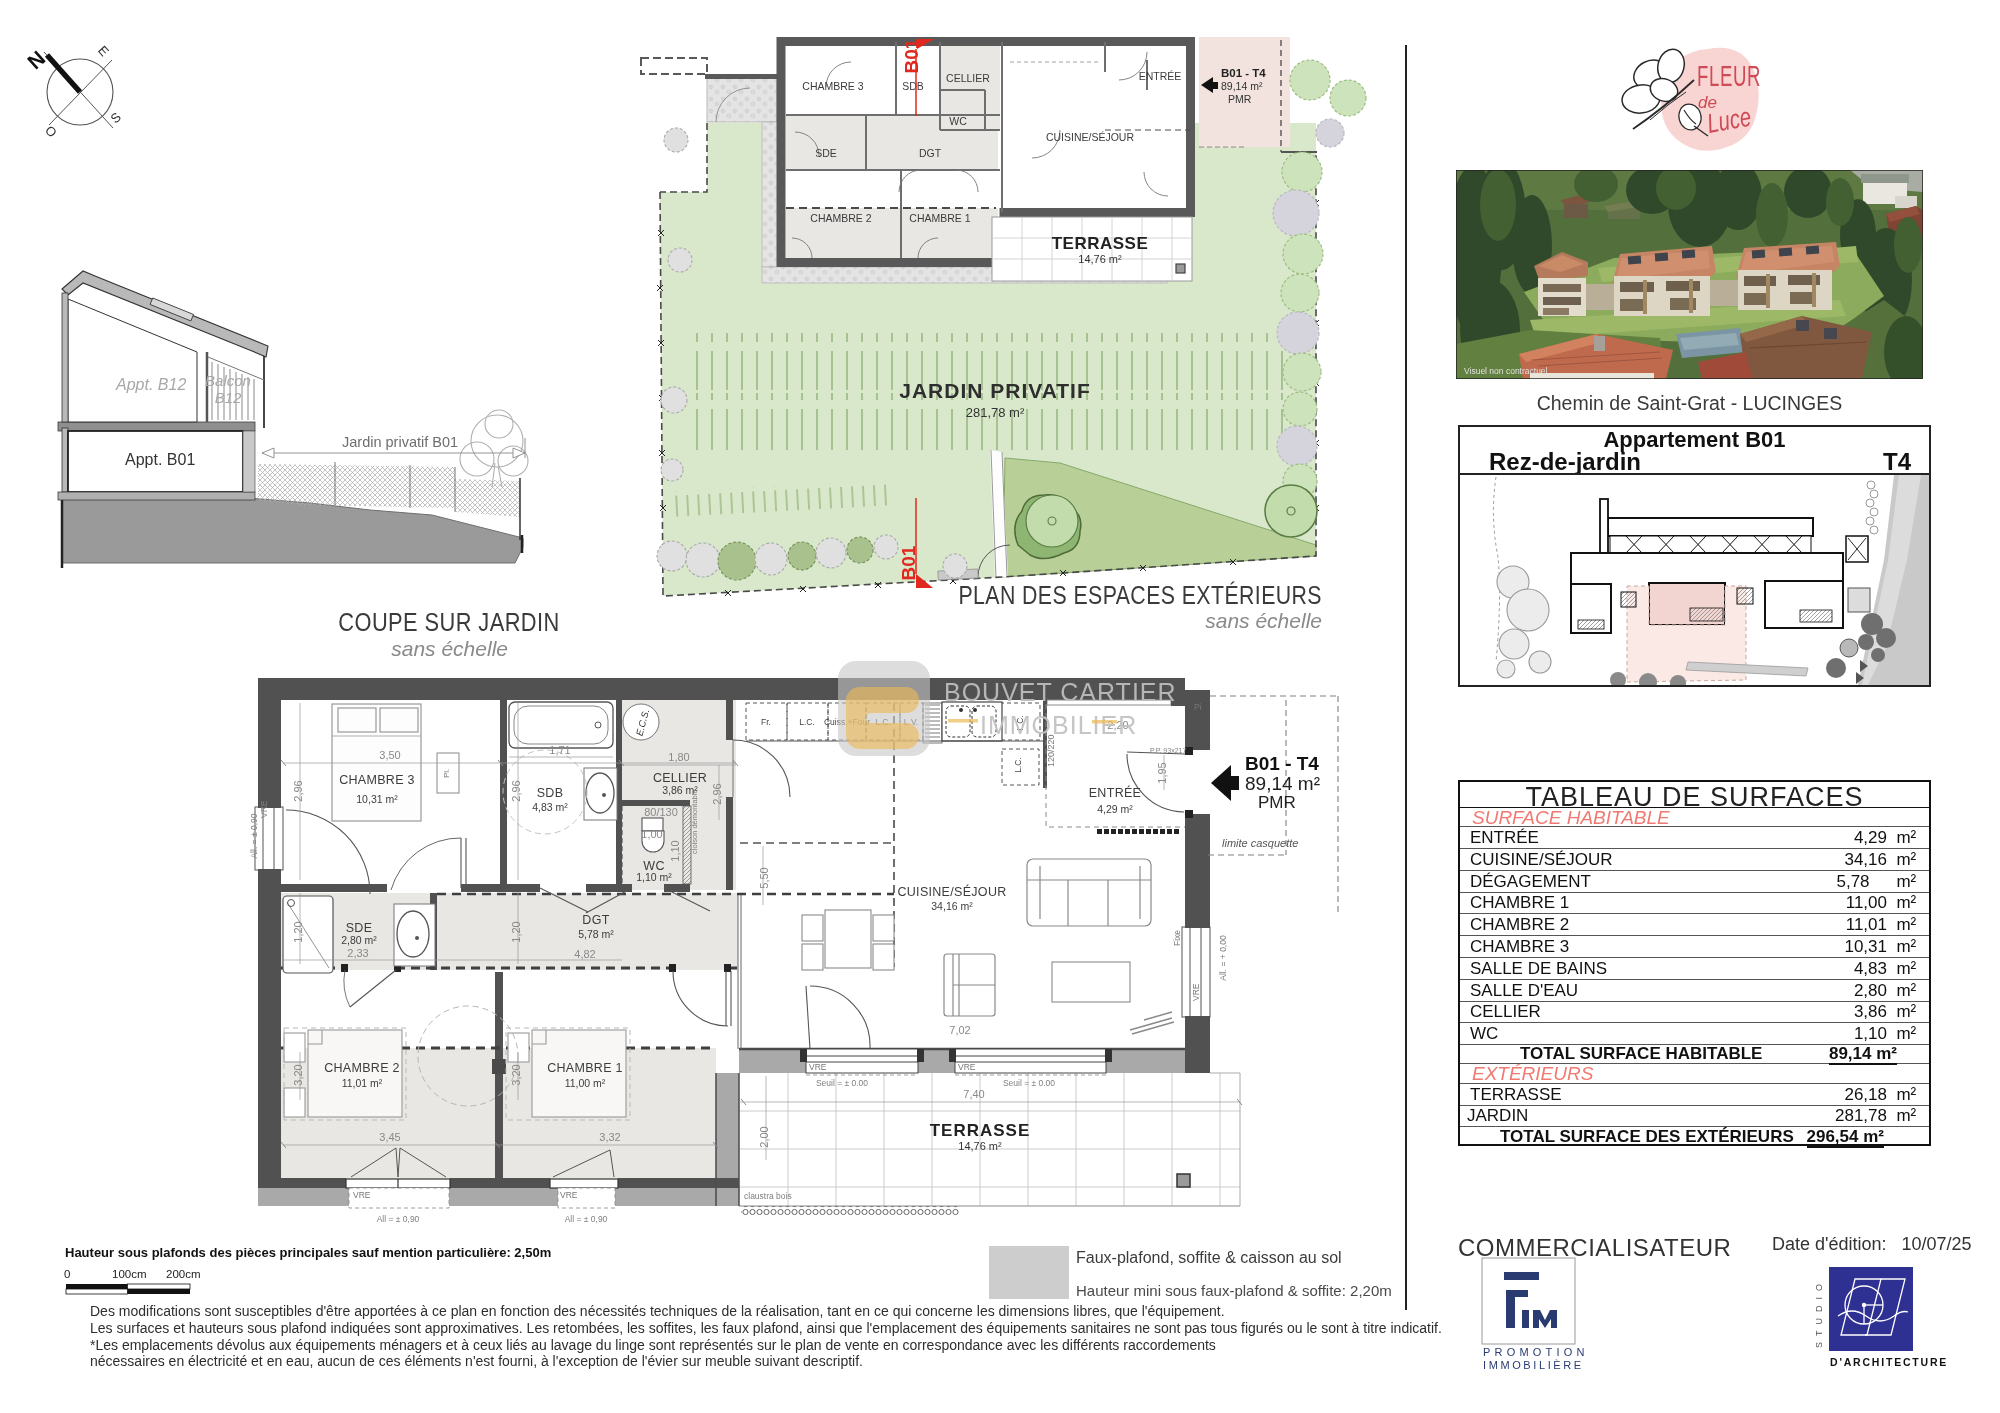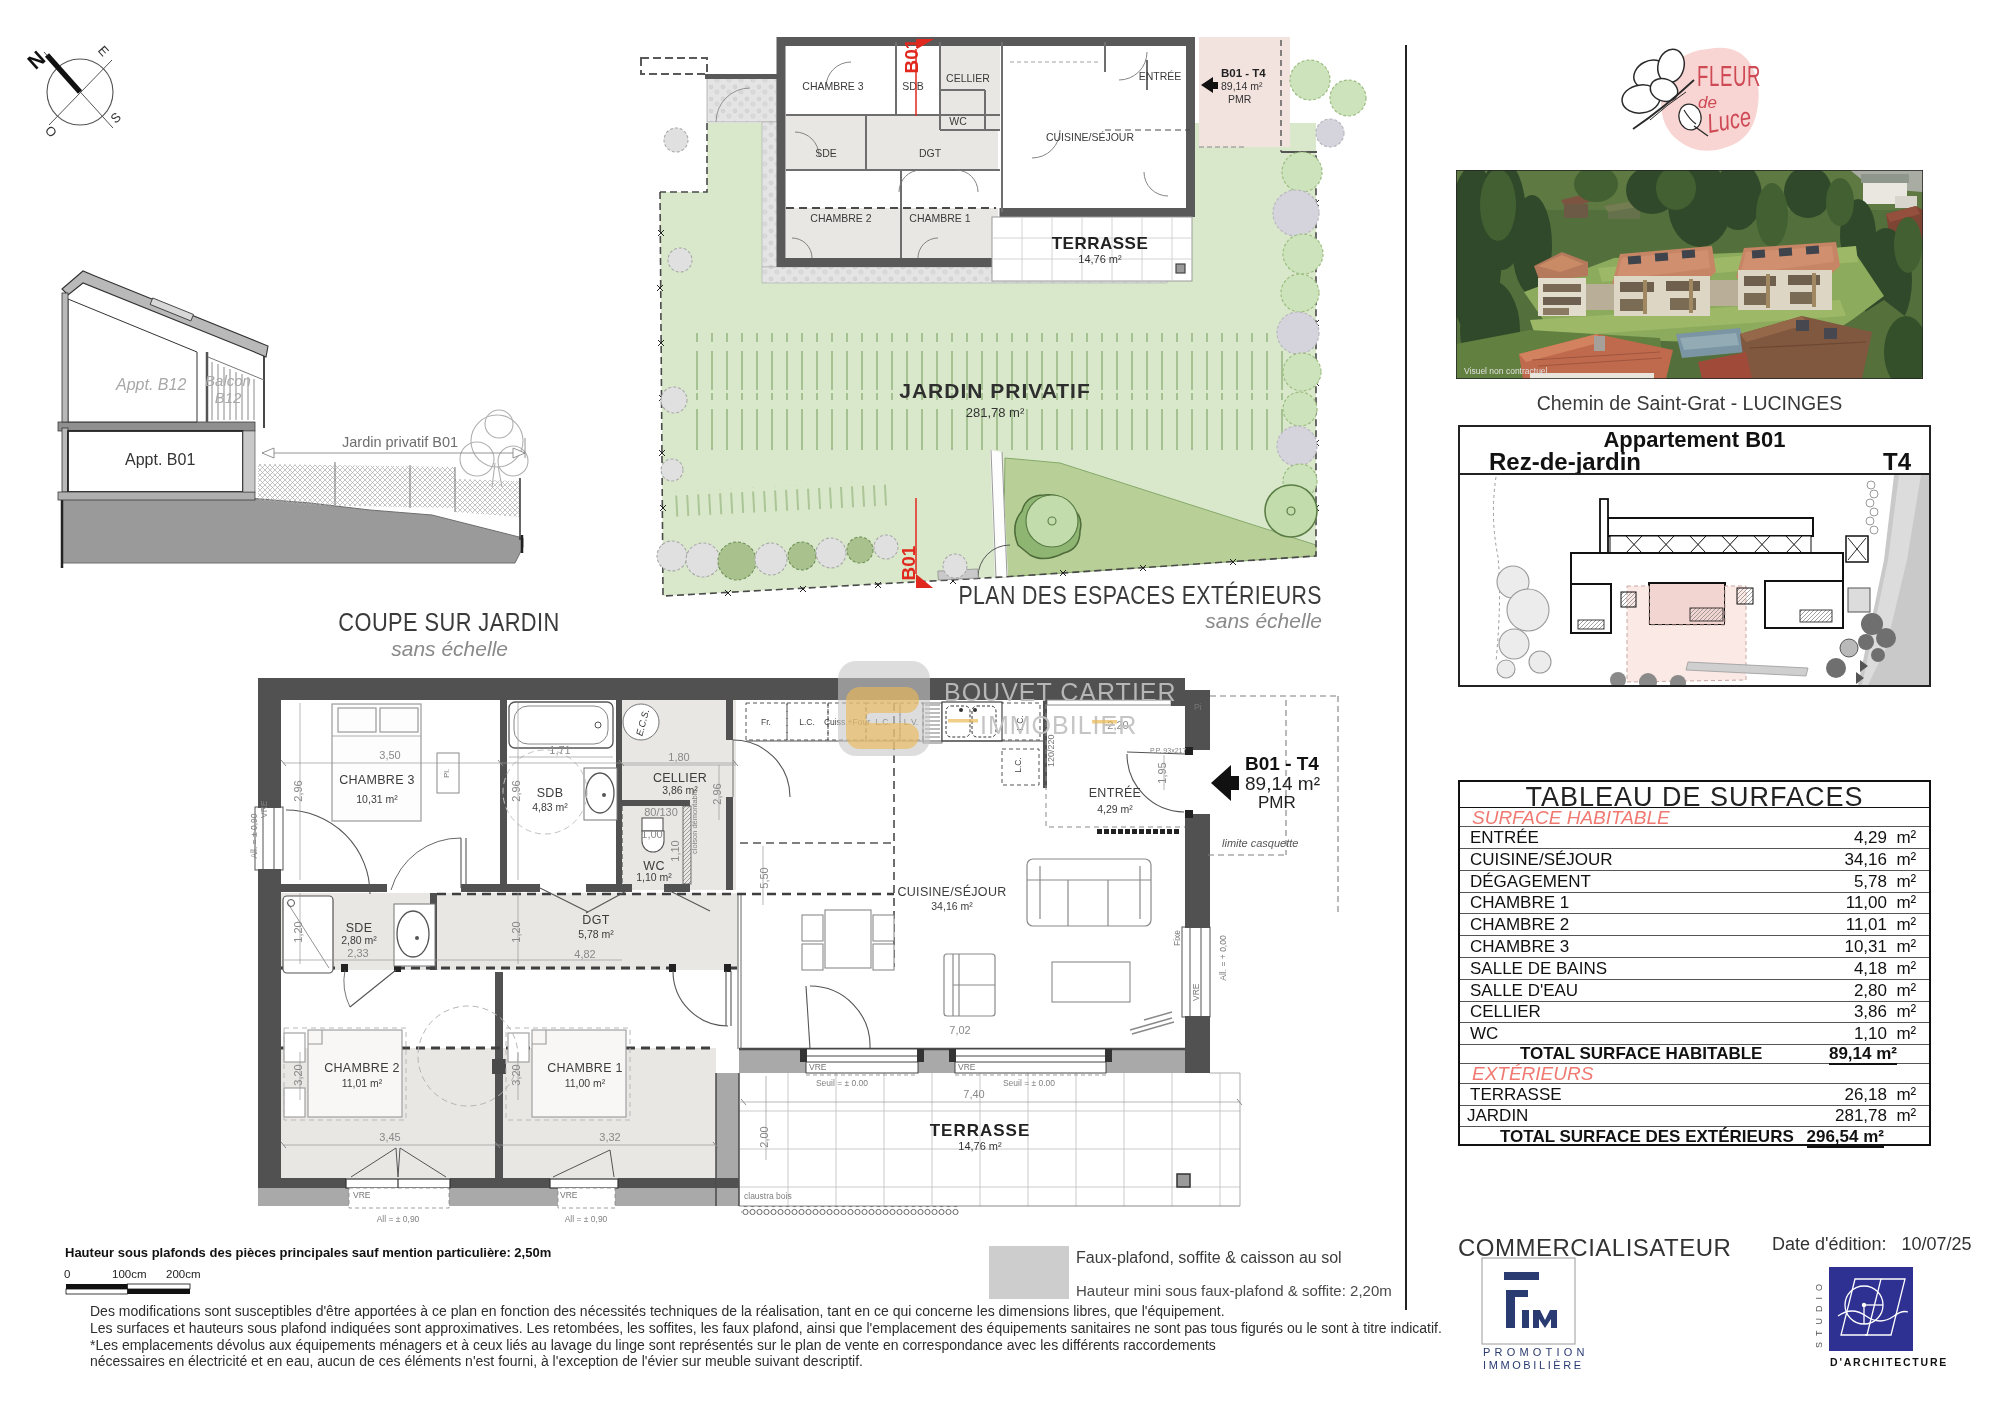--- a/index.html
+++ b/index.html
@@ -924,25 +924,25 @@
 <div class="abs" style="left:1458px;top:685px;width:473px;height:2px;background:#222"></div>
 
 <div class="abs" style="left:1458px;top:780px;width:473px;height:366px;border:2.5px solid #111;background:#fff;font-size:17px;color:#111">
 
 <div style="height:26px;border-bottom:1.5px solid #111;text-align:center;font-size:27px;letter-spacing:1px;color:#222">TABLEAU DE SURFACES</div>
 
 <div style="height:19px;border-bottom:1px solid #555;padding-left:12px;font-style:italic;color:#f07a72;font-size:19px;line-height:19px">SURFACE HABITABLE</div>
 
 <div style="height:22px;border-bottom:1px solid #555;line-height:21px"><span style="padding-left:10px">ENTRÉE</span><span style="float:right;width:110px"><span style="display:inline-block;width:68px;text-align:right">4,29</span>&nbsp;&nbsp;m²</span></div>
 <div style="height:22px;border-bottom:1px solid #555;line-height:21px"><span style="padding-left:10px">CUISINE/SÉJOUR</span><span style="float:right;width:110px"><span style="display:inline-block;width:68px;text-align:right">34,16</span>&nbsp;&nbsp;m²</span></div>
-<div style="height:22px;border-bottom:1px solid #555;line-height:21px"><span style="padding-left:10px">DÉGAGEMENT</span><span style="float:right;width:110px"><span style="display:inline-block;width:68px;text-align:right">5,78</span>&nbsp;&nbsp;m²</span></div>
+<div style="height:22px;border-bottom:1px solid #555;line-height:21px"><span style="padding-left:10px">DÉGAGEMENT</span><span style="float:right;width:110px"><span style="display:inline-block;width:68px;text-align:center">5,78</span>&nbsp;&nbsp;m²</span></div>
 <div style="height:21px;border-bottom:1px solid #555;line-height:20px"><span style="padding-left:10px">CHAMBRE 1</span><span style="float:right;width:110px"><span style="display:inline-block;width:68px;text-align:right">11,00</span>&nbsp;&nbsp;m²</span></div>
 <div style="height:22px;border-bottom:1px solid #555;line-height:21px"><span style="padding-left:10px">CHAMBRE 2</span><span style="float:right;width:110px"><span style="display:inline-block;width:68px;text-align:right">11,01</span>&nbsp;&nbsp;m²</span></div>
 <div style="height:22px;border-bottom:1px solid #555;line-height:21px"><span style="padding-left:10px">CHAMBRE 3</span><span style="float:right;width:110px"><span style="display:inline-block;width:68px;text-align:right">10,31</span>&nbsp;&nbsp;m²</span></div>
-<div style="height:22px;border-bottom:1px solid #555;line-height:21px"><span style="padding-left:10px">SALLE DE BAINS</span><span style="float:right;width:110px"><span style="display:inline-block;width:68px;text-align:right">4,18</span>&nbsp;&nbsp;m²</span></div>
+<div style="height:22px;border-bottom:1px solid #555;line-height:21px"><span style="padding-left:10px">SALLE DE BAINS</span><span style="float:right;width:110px"><span style="display:inline-block;width:68px;text-align:right">4,83</span>&nbsp;&nbsp;m²</span></div>
 <div style="height:22px;border-bottom:1px solid #555;line-height:21px"><span style="padding-left:10px">SALLE D'EAU</span><span style="float:right;width:110px"><span style="display:inline-block;width:68px;text-align:right">2,80</span>&nbsp;&nbsp;m²</span></div>
 <div style="height:21px;border-bottom:1px solid #555;line-height:20px"><span style="padding-left:10px">CELLIER</span><span style="float:right;width:110px"><span style="display:inline-block;width:68px;text-align:right">3,86</span>&nbsp;&nbsp;m²</span></div>
 <div style="height:22px;border-bottom:1px solid #555;line-height:21px"><span style="padding-left:10px">WC</span><span style="float:right;width:110px"><span style="display:inline-block;width:68px;text-align:right">1,10</span>&nbsp;&nbsp;m²</span></div>
 
 <div style="height:19px;border-bottom:1px solid #555;line-height:18px;font-weight:bold"><span style="padding-left:60px">TOTAL SURFACE HABITABLE</span><span style="float:right;margin-right:32px;border-bottom:2px solid #111">89,14 m²</span></div>
 
 <div style="height:20px;border-bottom:1px solid #555;padding-left:12px;font-style:italic;color:#f07a72;font-size:19px;line-height:19px">EXTÉRIEURS</div>
 <div style="height:22px;border-bottom:1px solid #555;line-height:21px"><span style="padding-left:10px">TERRASSE</span><span style="float:right;width:110px"><span style="display:inline-block;width:68px;text-align:right">26,18</span>&nbsp;&nbsp;m²</span></div>
 <div style="height:21px;border-bottom:1px solid #555;line-height:20px"><span style="padding-left:7px">JARDIN</span><span style="float:right;width:110px"><span style="display:inline-block;width:68px;text-align:right">281,78</span>&nbsp;&nbsp;m²</span></div>
 

